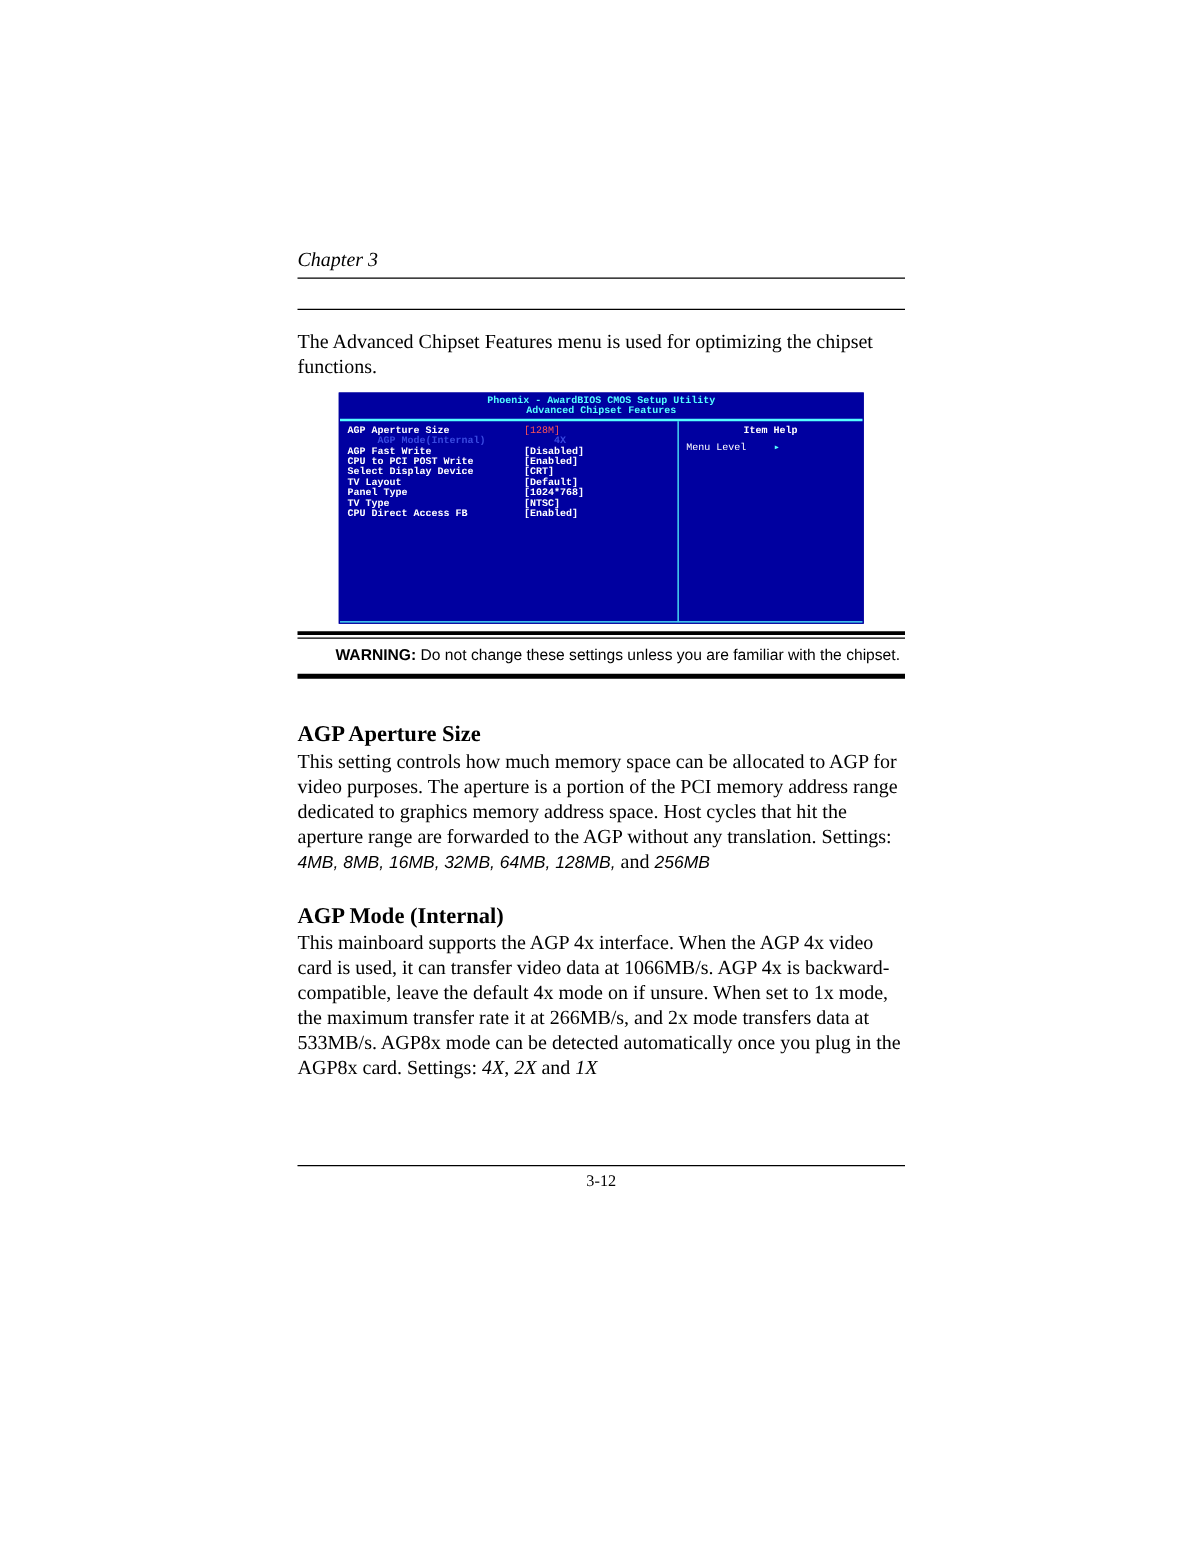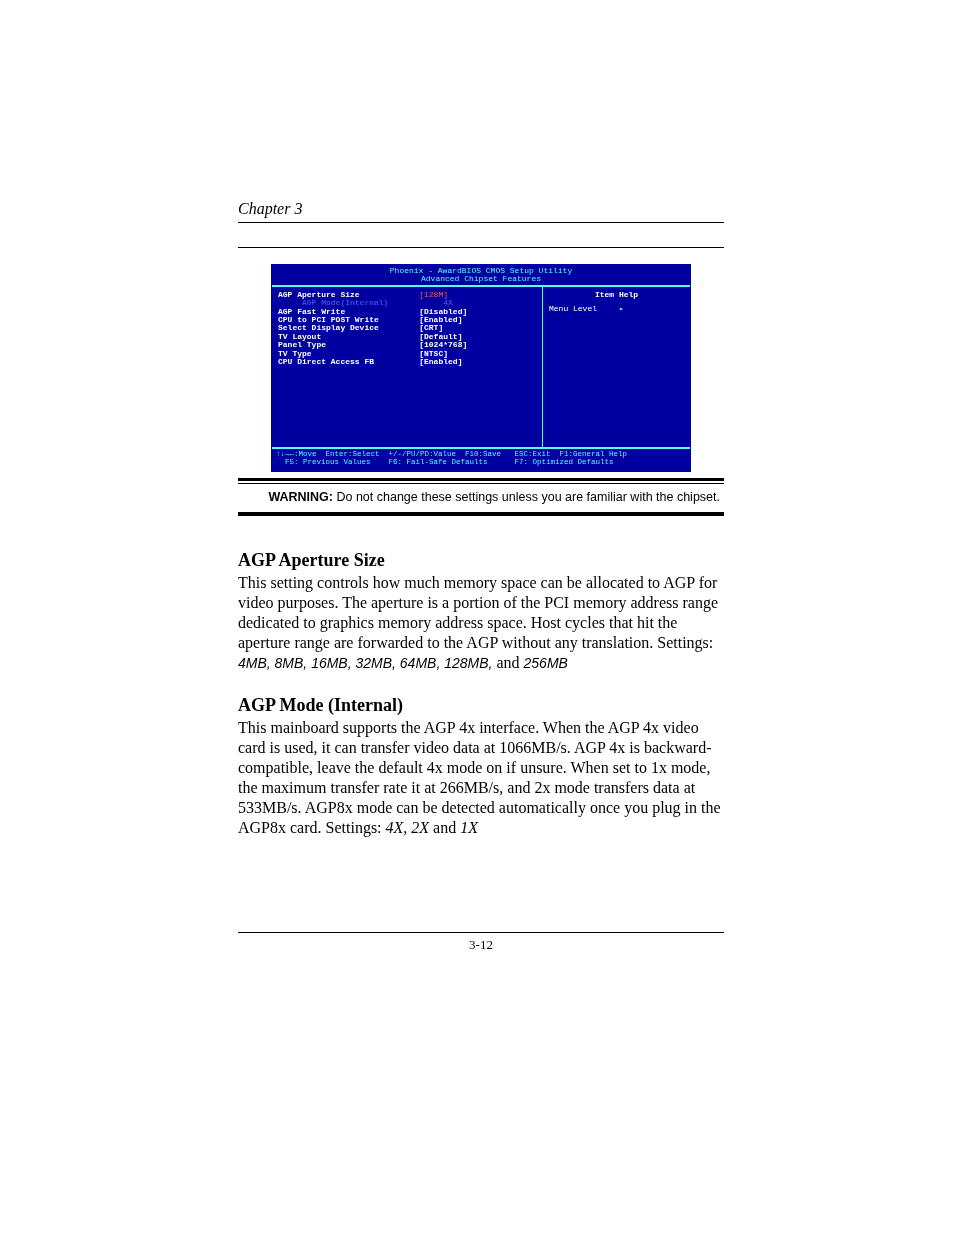--- a/index.html
+++ b/index.html
@@ -45,21 +45,21 @@
     font-family: "Courier New", monospace;
     font-size: 8px;
     line-height: 1.05;
     color: #ffff55;
     box-sizing: border-box;
   }
   .bios-title {
     color: #55ffff;
     text-align: center;
     padding: 2px 0 1px 0;
-    font-weight: normal;
+    font-weight: bold;
   }
   .bios-main {
     display: flex;
     border-top: 2px double #55ffff;
     border-bottom: 1px solid #55ffff;
     min-height: 160px;
   }
   .bios-left {
     flex: 2;
     display: flex;
@@ -158,41 +158,40 @@
 </style>
 </head>
 <body>
 
 <div class="page">
 
   <div class="chapter">Chapter 3</div>
   <hr class="hr-top">
   <hr class="hr-top2">
 
+  <div class="body-text">The Advanced Chipset Features menu is used for optimizing the chipset functions.</div>
 
   <div class="bios-figure">
     <div class="bios-title">
       <span>Phoenix - AwardBIOS CMOS Setup Utility</span><br>
       <span>Advanced Chipset Features</span>
     </div>
     <div class="bios-main">
       <div class="bios-left">
         <div class="bios-labels" id="bios-labels"><div>AGP Aperture Size       </div><div class="bios-line-dim">AGP Mode(Internal)      </div><div>AGP Fast Write          </div><div>CPU to PCI POST Write   </div><div>Select Display Device   </div><div>TV Layout               </div><div>Panel Type              </div><div>TV Type                 </div><div>CPU Direct Access FB    </div></div>
         <div class="bios-values" id="bios-values"><div class="bios-line-sel-val">[128M]</div><div class="bios-line-dim">4X</div><div>[Disabled]</div><div>[Enabled]</div><div>[CRT]</div><div>[Default]</div><div>[1024*768]</div><div>[NTSC]</div><div>[Enabled]</div></div>
       </div>
       <div class="bios-right">
         <span class="help-title">Item Help</span>
         <div class="menu-level">
           <span>Menu Level</span>
           <span class="arrow">▸</span>
         </div>
       </div>
     </div>
-    <div class="bios-footer"><span>↑↓→←:Move  Enter:Select  +/-/PU/PD:Value  F10:Save   ESC:Exit  F1:General Help</span>
-<span>  F5: Previous Values    F6: Fail-Safe Defaults      F7: Optimized Defaults</span></div>
   </div>
 
   <hr class="warn-rule-thick">
   <hr class="warn-rule-thin">
   <div class="warning-box">
     <b>WARNING:</b><span> Do not change these settings unless you are familiar with the chipset.</span>
   </div>
   <hr class="warn-rule-thin">
   <hr class="warn-rule-thick">
 

